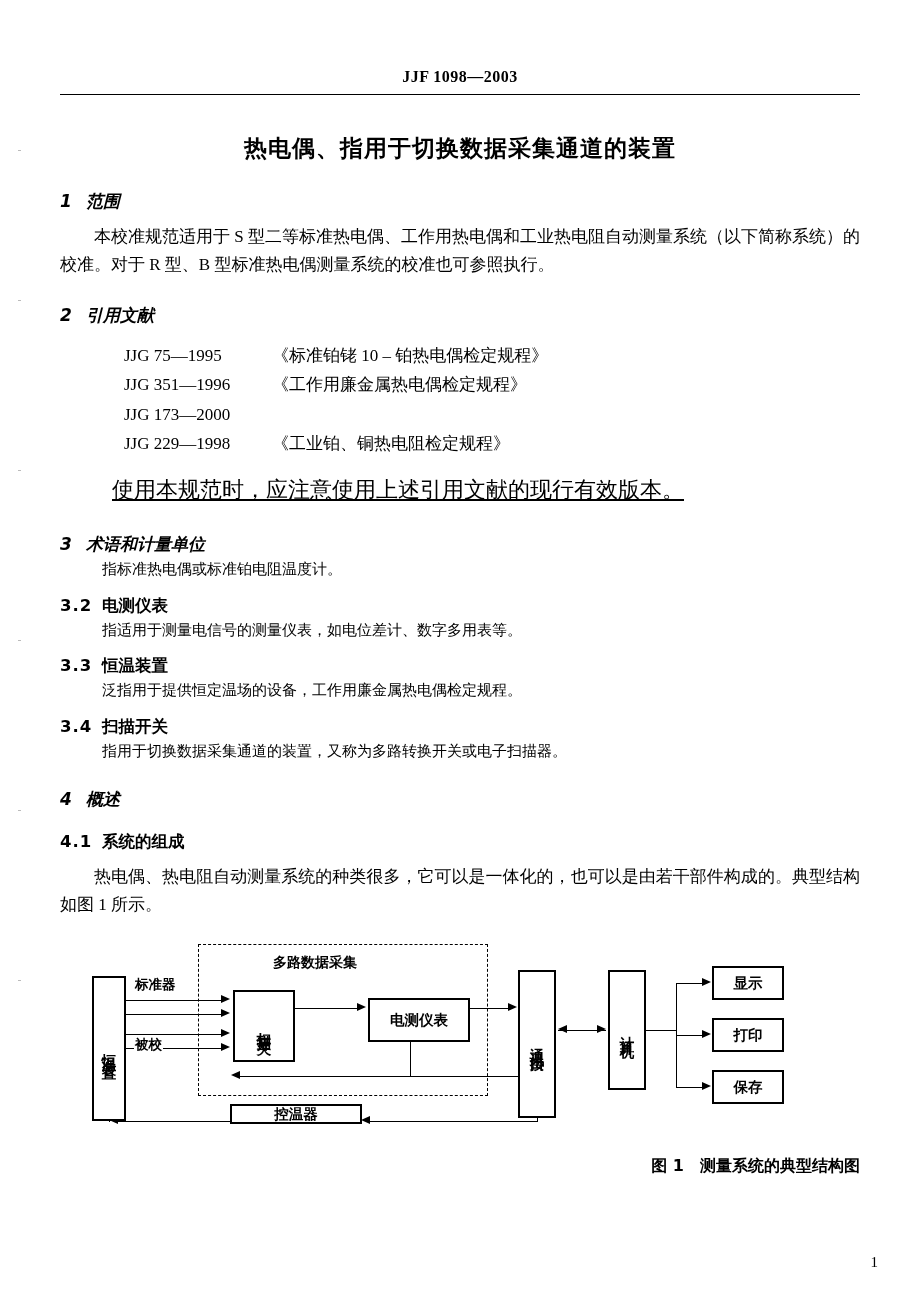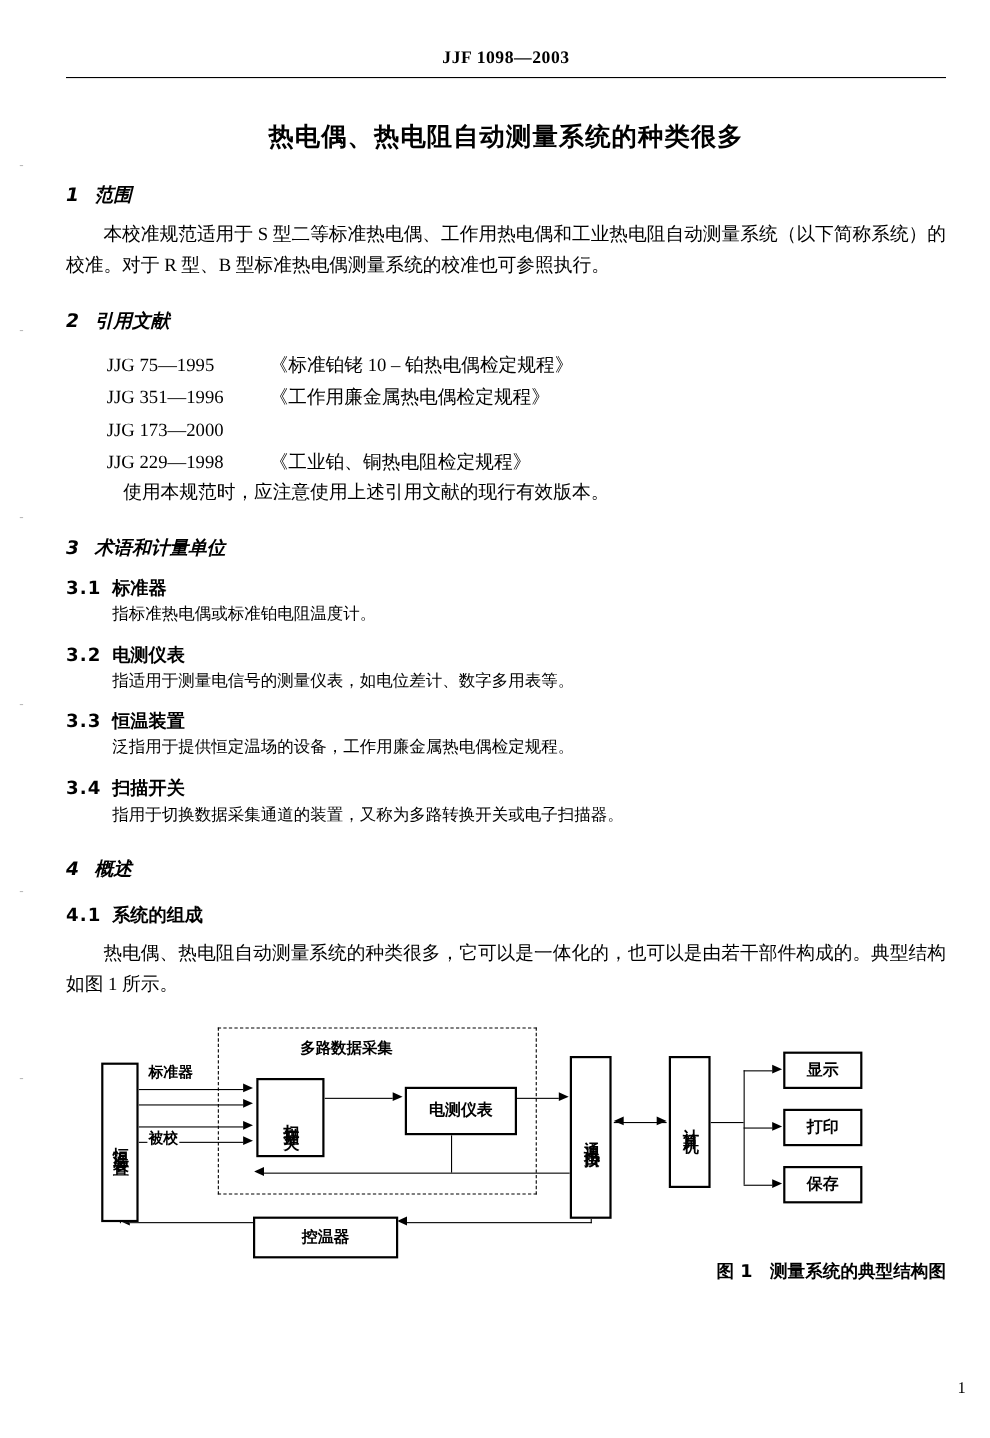--- a/index.html
+++ b/index.html
@@ -24,21 +24,21 @@
     left: 60px;
     top: 0;
     width: 800px;
     height: 1307px;
   }
   .header-code {
     text-align: center;
     font-size: 16px;
     font-weight: bold;
     letter-spacing: 0.5px;
-    padding-top: 44px;
+    padding-top: 68px;
     font-family: "Liberation Serif", serif;
   }
   .header-rule {
     border: none;
     border-top: 1.6px solid #000;
     margin: 8px 0 0 0;
     width: 100%;
   }
   .doc-title {
     text-align: center;
@@ -81,40 +81,41 @@
     text-indent: 2em;
   }
   .body-sub {
     font-size: 15px;
     line-height: 1.5;
     margin-top: 2px;
     margin-left: 42px;
   }
   .ref-list {
     margin-top: 14px;
-    margin-left: 37px;
+    margin-left: 64px;
   }
   .ref-row {
     font-size: 17px;
     line-height: 1.72;
     display: flex;
   }
   .ref-id {
     width: 148px;
     flex: 0 0 148px;
     font-family: "Liberation Serif", serif;
   }
   .ref-title {
     flex: 1 1 auto;
   }
   .ref-note {
-    font-size: 17px;
+    font-size: 22px;
     line-height: 1.6;
-    margin-top: 0;
+    margin-top: 14px;
     margin-left: 52px;
+    text-decoration: underline;
   }
   
   .figure-wrap {
     position: relative;
     margin-top: 26px;
     height: 215px;
   }
   .fig {
     position: relative;
     width: 760px;
@@ -226,21 +227,21 @@
     <span style="top:640px"></span>
     <span style="top:810px"></span>
     <span style="top:980px"></span>
   </div>
 
   <div class="content">
 
     <div class="header-code">JJF 1098—2003</div>
     <hr class="header-rule">
 
-    <div class="doc-title">热电偶、热电阻自动测量系统的种类很多</div>
+    <div class="doc-title">热电偶、指用于切换数据采集通道的装置</div>
 
     <div class="sec-head">
       <span class="num">1</span><span>范围</span>
     </div>
     <div class="para indent">本校准规范适用于 S 型二等标准热电偶、工作用热电偶和工业热电阻自动测量系统（以下简称系统）的校准。对于 R 型、B 型标准热电偶测量系统的校准也可参照执行。</div>
 
     <div class="sec-head">
       <span class="num">2</span><span>引用文献</span>
     </div>
     <div class="ref-list">
@@ -259,23 +260,20 @@
         <span class="ref-id">JJG 229—1998</span>
         <span class="ref-title">《工业铂、铜热电阻检定规程》</span>
       </div>
     </div>
     <div class="ref-note">使用本规范时，应注意使用上述引用文献的现行有效版本。</div>
 
     <div class="sec-head">
       <span class="num">3</span><span>术语和计量单位</span>
     </div>
 
-    <div class="subsec-head">
-      <span class="num">3.1</span><span>标准器</span>
-    </div>
     <div class="body-sub">指标准热电偶或标准铂电阻温度计。</div>
 
     <div class="subsec-head">
       <span class="num">3.2</span><span>电测仪表</span>
     </div>
     <div class="body-sub">指适用于测量电信号的测量仪表，如电位差计、数字多用表等。</div>
 
     <div class="subsec-head">
       <span class="num">3.3</span><span>恒温装置</span>
     </div>
@@ -308,21 +306,21 @@
         <div class="box" style="left:288px; top:54px; width:102px; height:44px;">电测仪表</div>
 
         <div class="box vert" style="left:438px; top:26px; width:38px; height:148px;">通讯接口</div>
 
         <div class="box vert" style="left:528px; top:26px; width:38px; height:120px;">计算机</div>
 
         <div class="box" style="left:632px; top:22px; width:72px; height:34px;">显示</div>
         <div class="box" style="left:632px; top:74px; width:72px; height:34px;">打印</div>
         <div class="box" style="left:632px; top:126px; width:72px; height:34px;">保存</div>
 
-        <div class="box" style="left:150px; top:172px; width:132px; height:38px;">控温器</div>
+        <div class="box" style="left:150px; top:160px; width:132px; height:20px;">控温器</div>
 
         <div class="sig-label" style="left:54px; top:32px;">标准器</div>
         <div class="sig-label" style="left:54px; top:92px;">被校</div>
 
         <div class="hline" style="left:46px; top:56px; width:95px;"></div>
         <div class="arrow-r" style="left:141px; top:51px;"></div>
         <div class="hline" style="left:46px; top:70px; width:95px;"></div>
         <div class="arrow-r" style="left:141px; top:65px;"></div>
 
         <div class="hline" style="left:46px; top:90px; width:95px;"></div>

